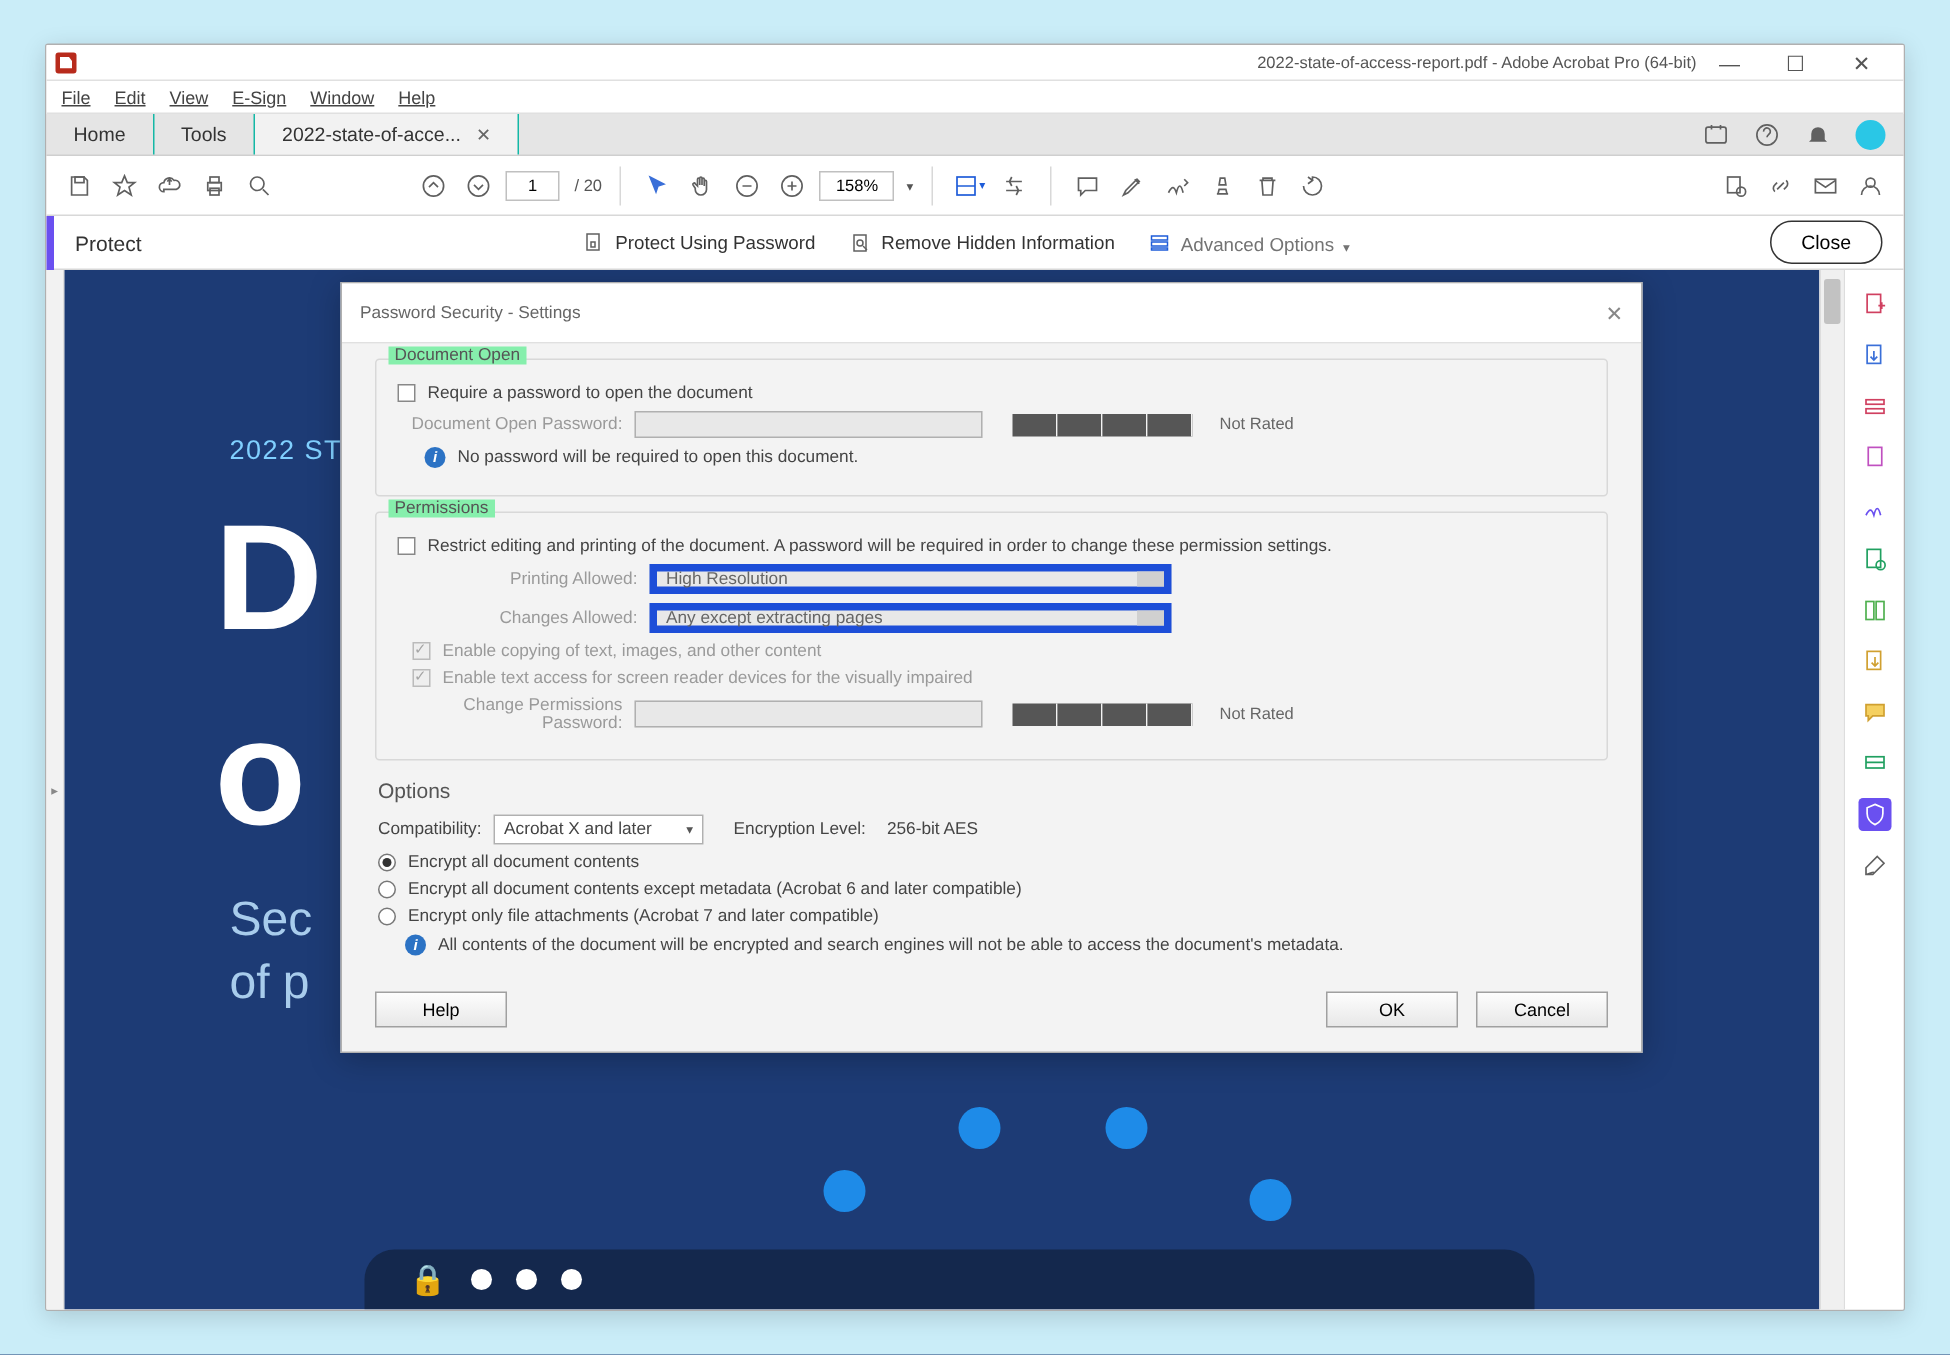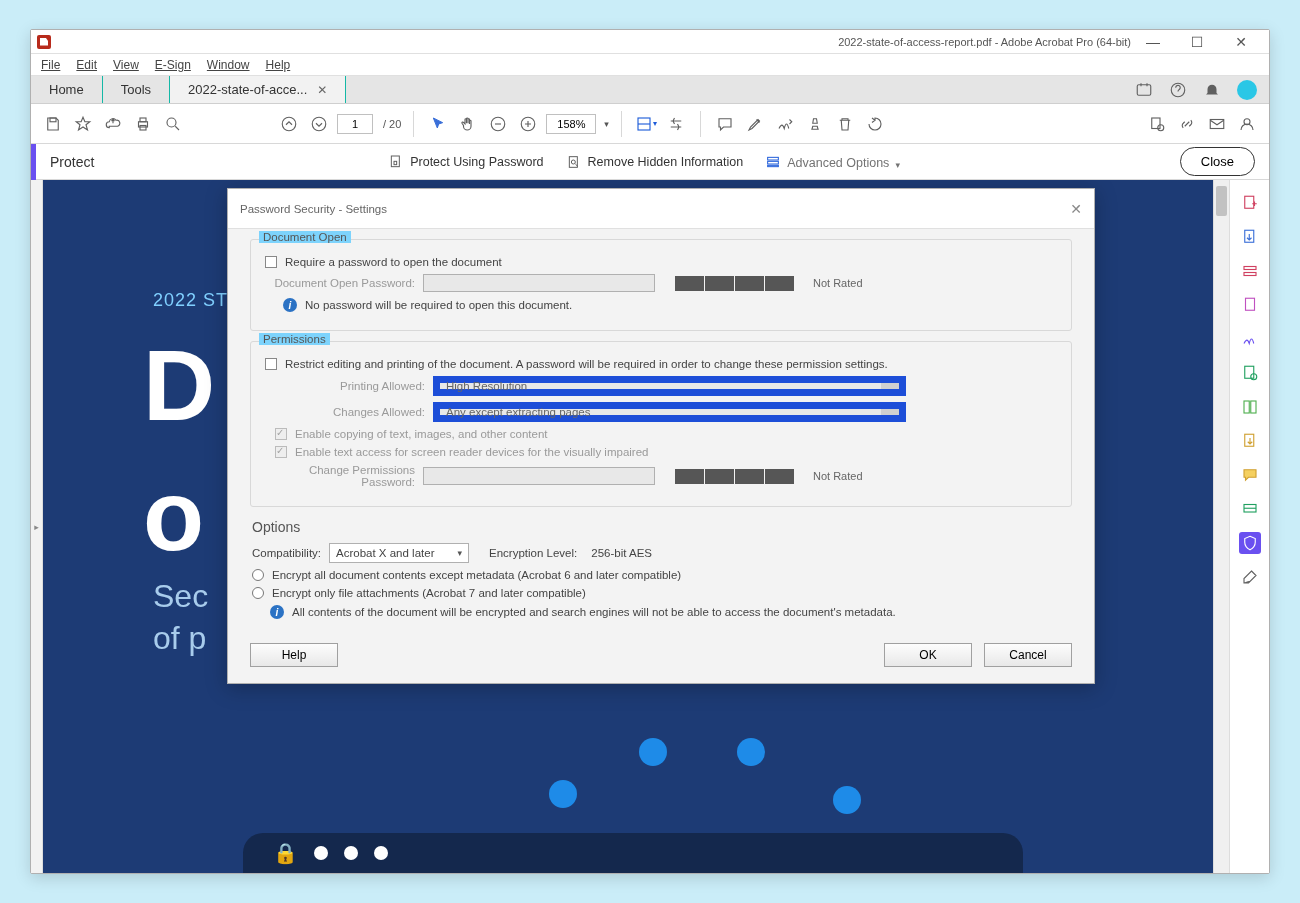--- a/index.html
+++ b/index.html
@@ -58,49 +58,49 @@
 .scroll-thumb { position:absolute; left:2px; right:2px; top:6px; height:30px; background:#c2c2c2; border-radius:2px; }
 .rightrail { width:40px; background:#fff; border-left:1px solid #ddd; display:flex; flex-direction:column; align-items:center; gap:12px; padding-top:12px; }
 .railicon { width:22px; height:22px; display:flex; align-items:center; justify-content:center; }
 .railicon.active { background:#6a50f0; border-radius:3px; }
 .railicon.active svg { stroke:#fff; }
 
 
 .docyear { position:absolute; left:110px; top:110px; color:#80d0ff; font-size:18px; font-weight:400; letter-spacing:1px; }
 .docbig { position:absolute; left:100px; top:148px; color:#fff; font-size:100px; font-weight:700; letter-spacing:-2px; }
 .docbig2 { position:absolute; left:100px; top:278px; color:#fff; font-size:100px; font-weight:700; letter-spacing:-2px; }
-.docsub { position:absolute; left:110px; top:396px; color:#a8ccec; font-size:32px; font-weight:300; line-height:1.3; }
+.docsub { position:absolute; left:110px; top:412px; color:#a8ccec; font-size:32px; font-weight:300; line-height:1.3; }
 .docdot { position:absolute; width:28px; height:28px; border-radius:50%; background:#1e8be8; }
 .docbottom { position:absolute; left:200px; bottom:0; width:780px; height:40px; background:#14284d; border-radius:20px 20px 0 0; display:flex; align-items:center; padding-left:30px; gap:16px; }
 .docbottom .lock { color:#fff; font-size:20px; }
 .docbottom .dot { width:14px; height:14px; border-radius:50%; background:#fff; }
 
 
 .dialog {
   position:absolute; left:184px; top:8px; width:868px;
   background:#f3f3f3; border:1px solid #b0b0b0; box-shadow:0 4px 20px rgba(0,0,0,.25);
 }
 .dlg-title { height:40px; display:flex; align-items:center; padding:0 12px; background:#fff; border-bottom:1px solid #e0e0e0; font-size:11.5px; color:#666; }
 .dlg-title .dx { margin-left:auto; font-size:14px; color:#888; }
 .dlg-body { padding:0 22px; background:#f3f3f3; }
 .fieldset { border:1px solid #d8d8d8; border-radius:3px; margin-top:10px; padding:10px 14px 12px; position:relative; background:#f3f3f3; }
-.fs-legend { position:absolute; top:-9px; left:8px; background:#7dd3fc; padding:0 4px; font-size:11.5px; color:#555; }
+.fs-legend { position:absolute; top:-9px; left:8px; background:#86efac; padding:0 4px; font-size:11.5px; color:#555; }
 .row { display:flex; align-items:center; gap:8px; font-size:11.5px; color:#444; margin:6px 0; }
 .row.disabled { color:#9a9a9a; }
 .cb { width:12px; height:12px; border:1px solid #888; background:#fff; flex-shrink:0; }
 .cb.grey { border-color:#bbb; background:#eee; position:relative; }
 .cb.grey::after { content:'✓'; position:absolute; left:0; top:-2px; font-size:10px; color:#a5a5a5; }
 .lbl-right { text-align:right; width:150px; color:#9a9a9a; font-size:11.5px; }
 .pwinput { width:232px; height:18px; border:1px solid #b0b0b0; background:#fff; }
 .pwinput.disabled { background:#e8e8e8; }
 .strength { display:flex; gap:0; margin-left:12px; }
 .strength div { width:30px; height:15px; background:#565656; border-right:1px solid #f3f3f3; }
 .strength-lbl { margin-left:10px; font-size:11px; color:#666; }
 .info-icon { width:14px; height:14px; border-radius:50%; background:#2b72c4; color:#fff; font-size:10px; display:flex; align-items:center; justify-content:center; font-style:italic; font-weight:bold; flex-shrink:0; }
-.dd { width:473px; height:20px; border:7px solid #1d4ed8; background:#e8e8e8; display:flex; align-items:center; padding:0 6px; font-size:11.5px; color:#666; position:relative; }
+.dd { width:348px; height:20px; border:5px solid #1d4ed8; background:#e8e8e8; display:flex; align-items:center; padding:0 6px; font-size:11.5px; color:#666; position:relative; }
 .dd::after { content:''; position:absolute; right:0; top:0; bottom:0; width:18px; background:#d0d0d0; }
 .dd-small { width:140px; height:20px; border:1px solid #b0b0b0; background:#fff; display:flex; align-items:center; padding:0 6px; font-size:11.5px; }
 .dd-small::after { content:'▾'; position:absolute; right:6px; font-size:9px; color:#555; }
 .dd-small { position:relative; }
 .radio { width:12px; height:12px; border:1px solid #777; border-radius:50%; background:#fff; position:relative; flex-shrink:0; }
 .radio.checked::after { content:''; position:absolute; left:2px; top:2px; right:2px; bottom:2px; border-radius:50%; background:#333; }
 .options-block { margin-top:12px; padding:0 2px 6px; }
 .opt-legend { font-size:14px; color:#555; margin-bottom:8px; }
 .dlg-buttons { display:flex; padding:12px 22px 16px; }
 .dlg-btn { width:88px; height:24px; border:1px solid #a0a0a0; background:linear-gradient(#fdfdfd,#e8e8e8); font-size:12px; display:flex; align-items:center; justify-content:center; }
@@ -429,20 +429,24 @@
             <div class="opt-legend">Options</div>
             <div class="row">
               <span>Compatibility:</span>
               <div class="dd-small">
                   <span>Acrobat X and later</span>
                 </div>
               <span style="margin-left:12px">Encryption  Level:</span>
               <span style="margin-left:6px">256-bit AES</span>
             </div>
             <div class="row">
+              <div class="radio checked"></div>
+              <span>Encrypt all document contents</span>
+            </div>
+            <div class="row">
               <div class="radio"></div>
               <span>Encrypt all document contents except metadata (Acrobat 6 and later compatible)</span>
             </div>
             <div class="row">
               <div class="radio"></div>
               <span>Encrypt only file attachments (Acrobat 7 and later compatible)</span>
             </div>
             <div class="row" style="margin-left:18px">
               <div class="info-icon">i</div>
               <span>All contents of the document will be encrypted and search engines will not be able to access the document's metadata.</span>

